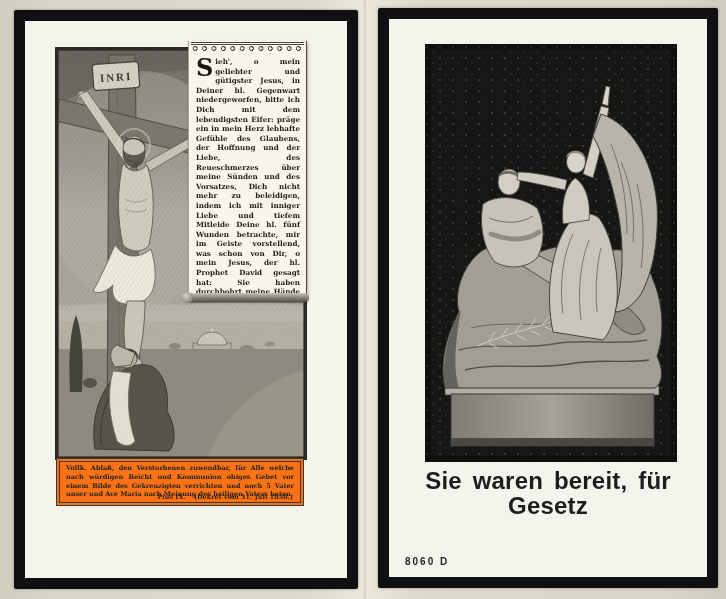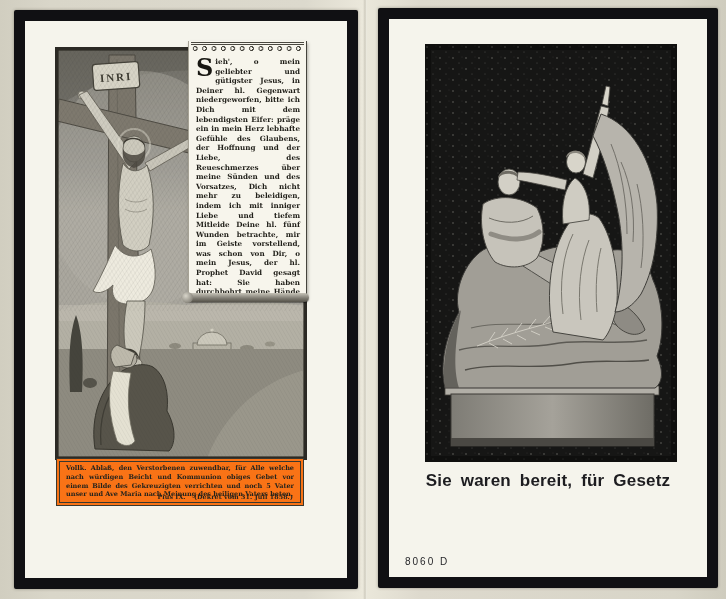--- a/index.html
+++ b/index.html
@@ -41,24 +41,24 @@
   .caption-box p{margin:0;padding:5px 9px 0;font-family:"DejaVu Serif",serif;font-weight:bold;
     font-size:6.5px;line-height:8.8px;text-align:justify;color:#26241d;}
   .caption-attr{position:absolute;right:10px;bottom:5px;font-family:"DejaVu Serif",serif;font-weight:bold;
     font-size:6.3px;color:#26241d;letter-spacing:.1px;}
   .caption-attr span{margin-left:6px;}
 
   
   .photo{position:absolute;left:36px;top:25px;width:252px;height:418px;background:#141413;}
   .photo svg{display:block;}
   .headline{position:absolute;left:0;right:0;top:449px;text-align:center;
-    font-size:17px;line-height:25px;font-weight:bold;color:#1d1d20;letter-spacing:.2px;word-spacing:4px;}
+    font-size:24px;line-height:25px;font-weight:bold;color:#1d1d20;letter-spacing:.2px;word-spacing:4px;}
   .citation{position:absolute;left:0;right:0;top:504px;text-align:center;
     font-size:10.5px;letter-spacing:1.1px;color:#2f3137;}
-  .print-code{position:absolute;left:16px;top:537px;font-size:10px;font-weight:normal;
+  .print-code{position:absolute;left:16px;top:537px;font-size:10px;font-weight:bold;
     letter-spacing:2px;color:#26262a;}
 </style>
 </head>
 <body>
 
 <div class="scan">
   <div class="fold"></div>
   <div class="speck" id="speck1"></div>
   <div class="speck" id="speck2"></div>
   <div class="speck" id="speck3"></div>

